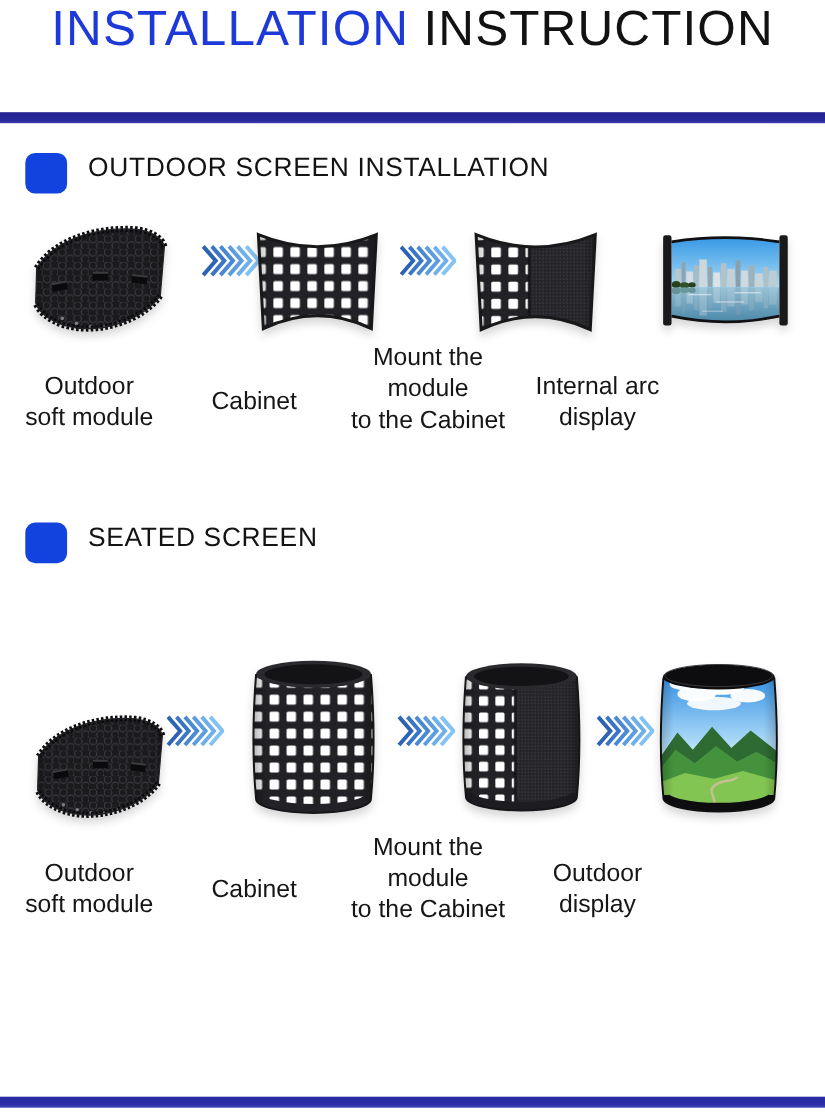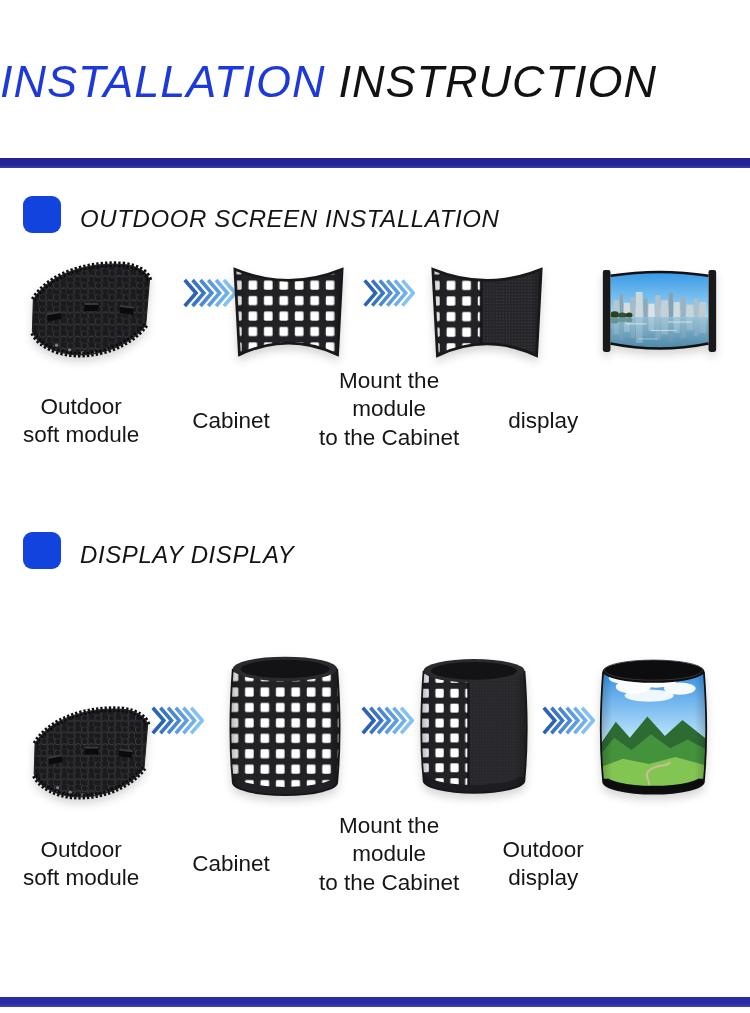--- a/index.html
+++ b/index.html
@@ -1,25 +1,25 @@
 <!DOCTYPE html>
 <html><head>
 <meta charset="utf-8">
 <style>
   html,body{margin:0;padding:0;}
   body{
     width:750px;height:1013px;background:#ffffff;position:relative;overflow:hidden;
     font-family:"Liberation Sans", sans-serif;color:#111;
   }
-  .title-wrap{padding-top:56px;text-align:left;font-size:45px;line-height:52px;letter-spacing:1px;white-space:nowrap;font-style:italic;}
+  .title-wrap{text-align:center;font-size:45px;line-height:52px;letter-spacing:1px;white-space:nowrap;}
   .title-blue{color:#1d3ad8;}
   .title-dark{color:#121212;margin-left:13px;}
   .bar-top{margin-top:50px;height:10px;width:100%;
     background:linear-gradient(180deg,#22228e 0%,#26269c 70%,#3d3dab 100%);}
-  .section-head{display:flex;align-items:flex-end;height:38px;margin-left:23px;font-style:italic;}
+  .section-head{display:flex;align-items:flex-start;height:38px;margin-left:23px;}
   .sec1{margin-top:27px;}
   .sec2{margin-top:79px;}
   .bullet{width:38px;height:37px;background:#1243de;border-radius:9px;flex:0 0 auto;}
   .section-title{margin-left:19px;font-size:24px;letter-spacing:.6px;color:#131313;white-space:nowrap;}
   .img-row{position:relative;width:750px;}
   .row1{height:132px;margin-top:23px;}
   .row2{height:166px;margin-top:74px;}
   .step-img{position:absolute;filter:drop-shadow(0 5px 4px rgba(0,0,0,.16));}
   .chev{position:absolute;filter:none;}
   .labels-row{display:flex;width:608px;}
@@ -260,27 +260,28 @@
   </div>
   <div class="label-cell lc2">
     <span>Cabinet</span>
     <span></span>
   </div>
   <div class="label-cell lc3">
     <span>Mount the module</span>
     <span>to the Cabinet</span>
   </div>
   <div class="label-cell lc4">
+    <span>Internal arc</span>
     <span>display</span>
   </div>
 </div>
 
 <div class="section-head sec2">
   <div class="bullet"></div>
-  <div class="section-title">DISPLAY DISPLAY</div>
+  <div class="section-title">SEATED SCREEN</div>
 </div>
 
 <div class="img-row row2">
   <svg class="step-img" style="left:27px;top:60px" width="126" height="101">
       <use href="#imgSoftMod"></use>
     </svg>
   <svg class="chev" style="left:151px;top:63px;position:absolute" width="53" height="29">
       <use href="#icoChev"></use>
     </svg>
   <svg class="step-img" style="left:226px;top:8px" width="118" height="152">

